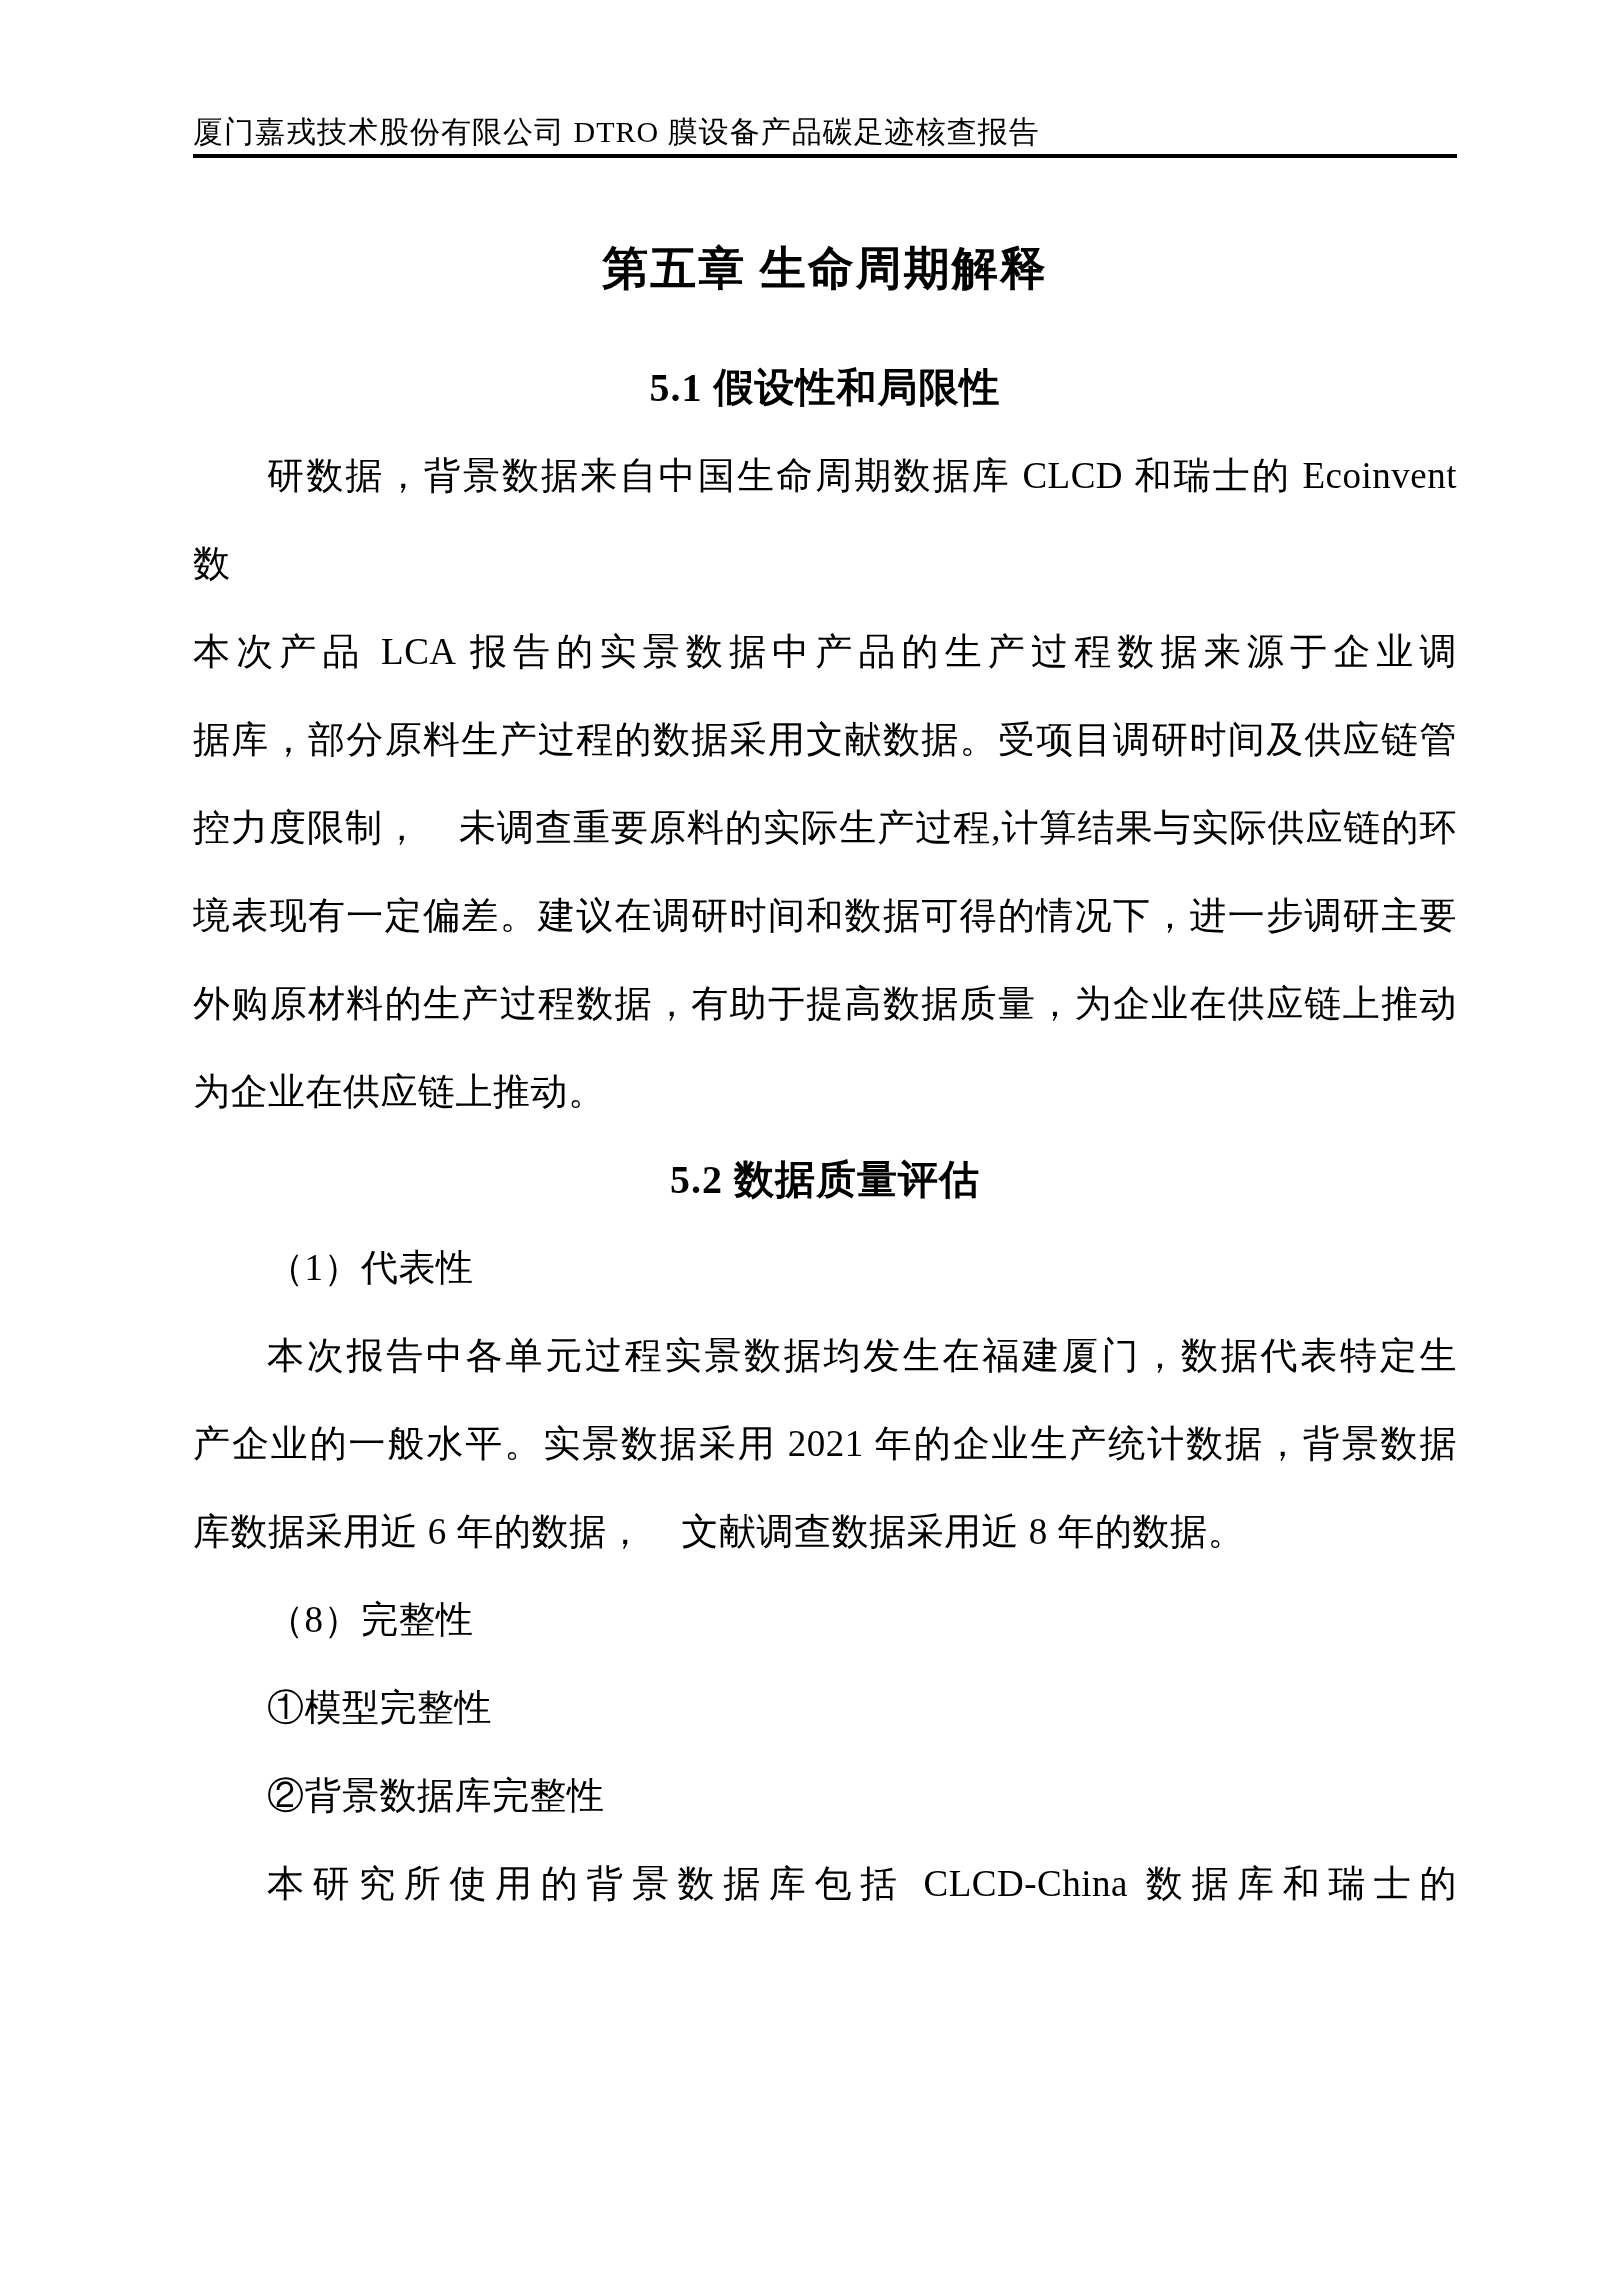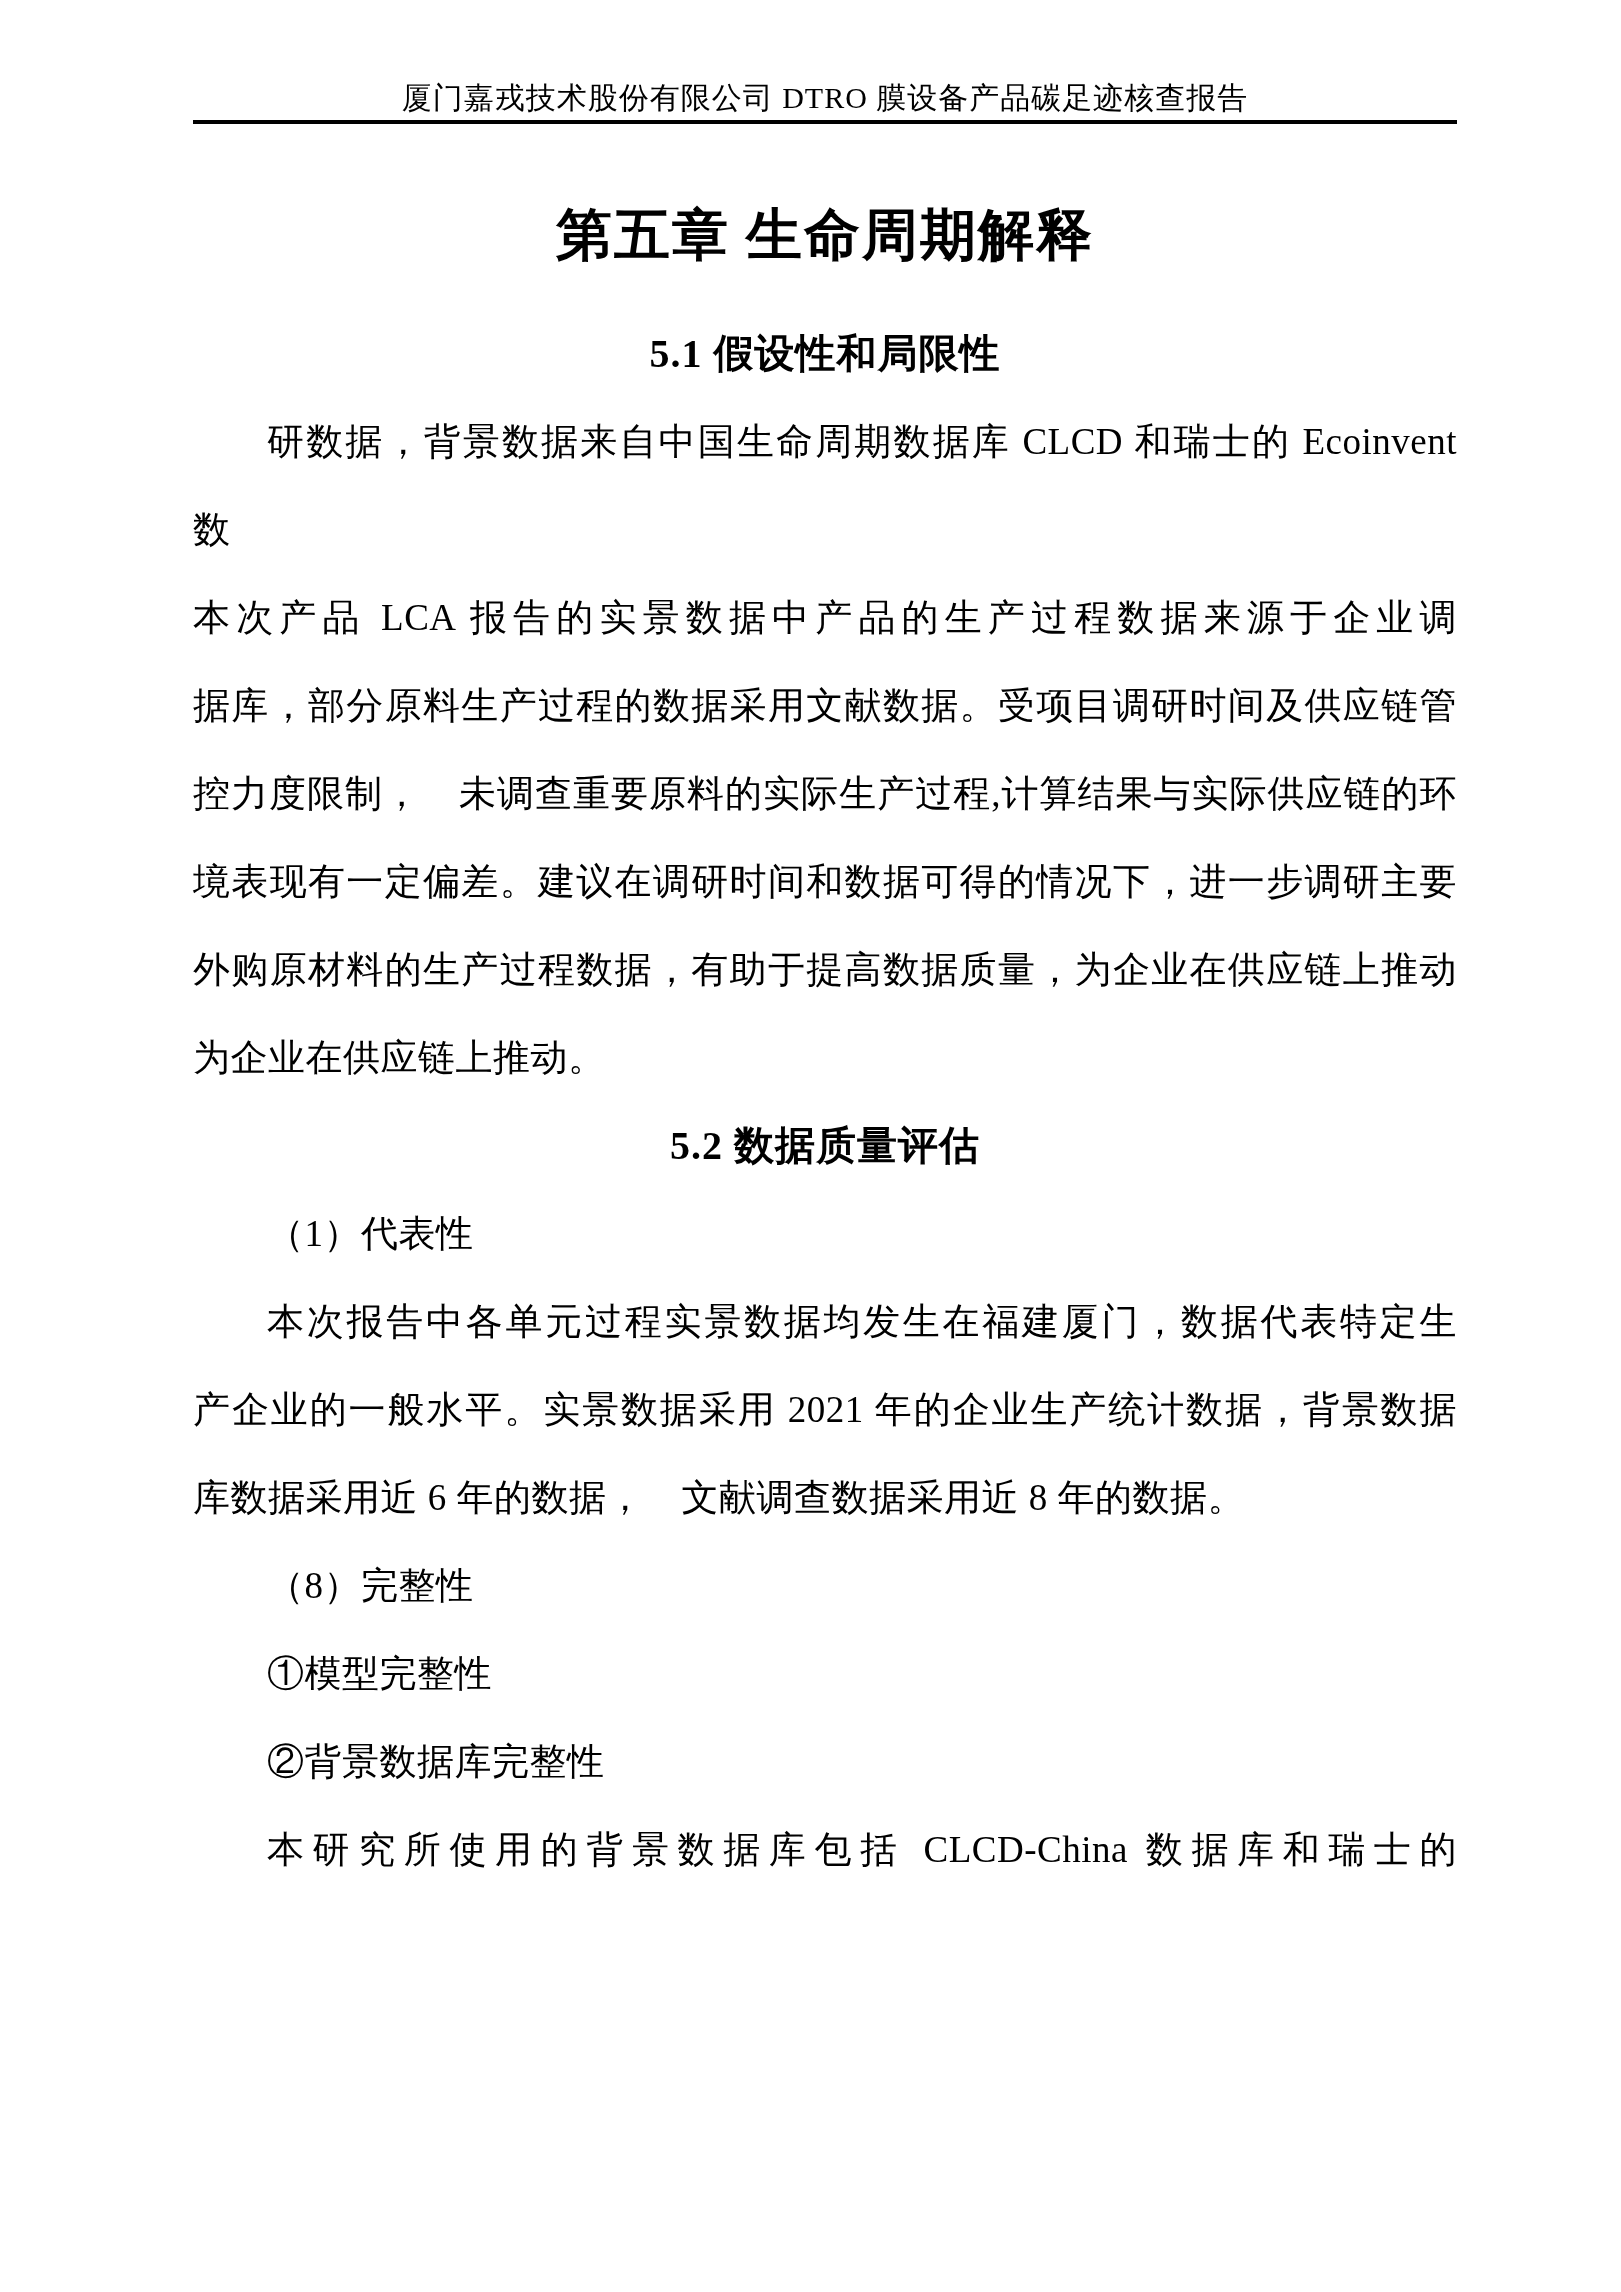--- a/index.html
+++ b/index.html
@@ -13,34 +13,33 @@
     height: 2293px;
     margin: 0 auto;
     background: #ffffff;
     color: #000000;
     font-family: "Liberation Serif", "DejaVu Serif", serif;
     box-sizing: border-box;
     padding: 0 164px 0 193px;
     overflow: hidden;
   }
   .header-title {
-    margin-top: 80px;
+    margin-top: 114px;
     font-size: 30px;
     line-height: 35px;
-    text-align: center;
     letter-spacing: 1px;
   }
   .header-rule {
     height: 0;
     border-bottom: 4.9px solid #000000;
     margin-top: 4.9px;
   }
   .chapter-title {
     margin-top: 57px;
-    font-size: 56px;
+    font-size: 46px;
     font-weight: bold;
     line-height: 108px;
     text-align: center;
     letter-spacing: 2px;
   }
   .section-heading {
     font-size: 40px;
     font-weight: bold;
     line-height: 88px;
     margin: 0;

